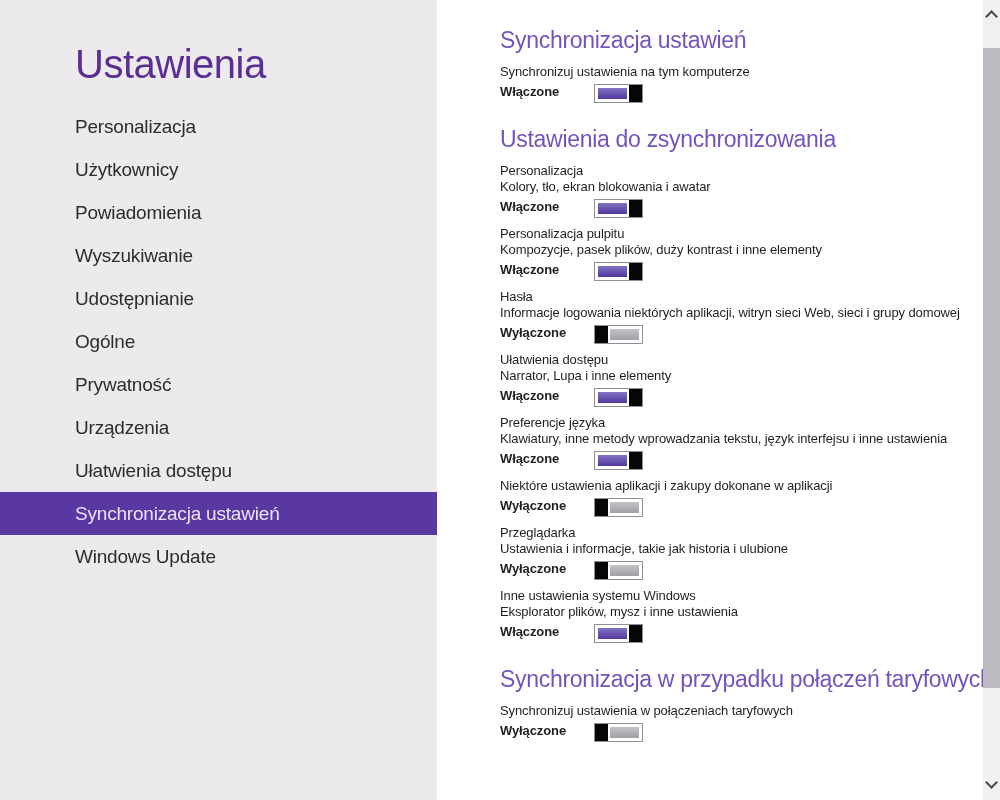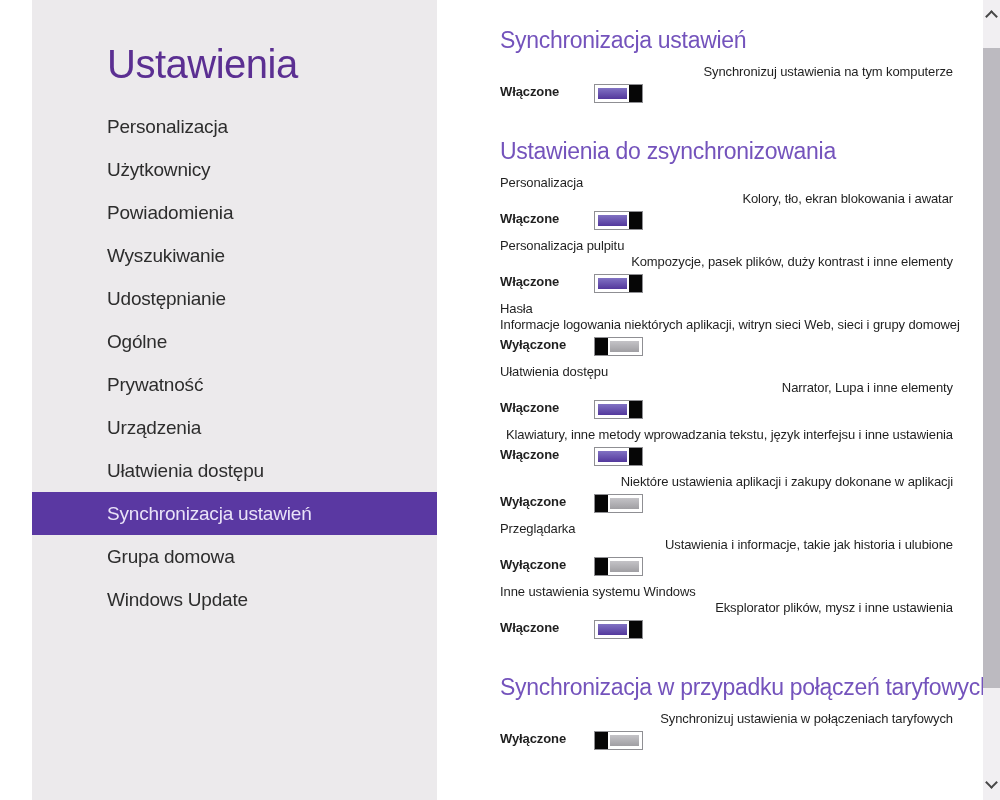--- a/index.html
+++ b/index.html
@@ -1,37 +1,37 @@
 <!DOCTYPE html>
 <html style="--sidebar_bg: #eceaec; --title_color: #5b2f92; --heading_color: #7453bc; --selected_bg: #5a38a2; --selected_text: #eae3f8; --item_text: #2d2d2d; --body_text: #1f1f1f; --toggle_border: #8f8f93; --toggle_on_top: #8172c3; --toggle_on_bottom: #53389c; --toggle_off_top: #c4c3c7; --toggle_off_bottom: #a09fa3; --handle: #060606; --track: #f1eff2; --thumb: #bcbac0; --chev: #474747;"><head>
 <meta charset="utf-8">
 <style>
   html,body{margin:0;padding:0;}
   body{font-family:"Liberation Sans","DejaVu Sans",sans-serif;background:#fff;}
   #screen{position:relative;width:1000px;height:800px;overflow:hidden;background:#fff;}
 
   
-  .sidebar{position:absolute;left:0;top:0;bottom:0;width:513px;background:var(--sidebar_bg);margin-left:32px;}
+  .sidebar{position:absolute;left:0;top:0;bottom:0;width:513px;background:var(--sidebar_bg);}
   .app-title{margin:40px 0 0 75px;font-size:40px;font-weight:300;line-height:48px;
              color:var(--title_color);letter-spacing:-0.5px;}
   .nav{margin-top:17px;}
   .nav-item{height:43px;line-height:43px;padding-left:75px;font-size:19px;
             color:var(--item_text);letter-spacing:-0.2px;cursor:pointer;white-space:nowrap;}
   .nav-item.selected{background:var(--selected_bg);color:var(--selected_text);}
 
   
   .content{position:absolute;left:437px;top:0;right:17px;bottom:0;background:#fff;
            padding:26px 30px 0 63px;box-sizing:border-box;}
   .section-heading{margin:0 0 10px;font-size:23px;font-weight:400;line-height:28px;
                    color:var(--heading_color);letter-spacing:-0.3px;white-space:nowrap;}
-  .section-heading.later{margin-top:34px;}
+  .section-heading.later{margin-top:22px;}
   .setting{margin-bottom:8px;}
   .setting-title{font-size:13px;line-height:16px;color:var(--body_text);letter-spacing:-0.1px;white-space:nowrap;}
   .setting-desc{font-size:13px;line-height:16px;color:var(--body_text);letter-spacing:-0.1px;
-                margin-bottom:4px;white-space:nowrap;text-align:right;}
+                margin-bottom:4px;white-space:nowrap;}
   .status-row{display:flex;align-items:flex-start;height:19px;}
   .status-label{display:inline-block;width:94px;font-size:13px;font-weight:bold;
                 color:var(--body_text);letter-spacing:-0.1px;}
 
   
   .toggle{position:relative;display:inline-block;width:47px;height:17px;background:#fff;
           border:1px solid var(--toggle_border);box-sizing:content-box;cursor:pointer;}
   .toggle .fill{position:absolute;top:3px;bottom:3px;}
   .toggle.on  .fill{left:3px;right:15px;background:linear-gradient(var(--toggle_on_top),var(--toggle_on_bottom));}
   .toggle.off .fill{left:15px;right:3px;background:linear-gradient(var(--toggle_off_top),var(--toggle_off_bottom));}
@@ -61,21 +61,20 @@
         <div class="nav-item">Personalizacja</div>
         <div class="nav-item">Użytkownicy</div>
         <div class="nav-item">Powiadomienia</div>
         <div class="nav-item">Wyszukiwanie</div>
         <div class="nav-item">Udostępnianie</div>
         <div class="nav-item">Ogólne</div>
         <div class="nav-item">Prywatność</div>
         <div class="nav-item">Urządzenia</div>
         <div class="nav-item">Ułatwienia dostępu</div>
         <div class="nav-item selected">Synchronizacja ustawień</div>
-        <div class="nav-item">Grupa domowa</div>
         <div class="nav-item">Windows Update</div>
       </nav>
   </aside>
 
   <main class="content">
       <h2 class="section-heading">Synchronizacja ustawień</h2>
       <div class="setting">
         <div class="setting-desc">Synchronizuj ustawienia na tym komputerze</div>
         <div class="status-row">
           <span class="status-label">Włączone</span>
@@ -124,20 +123,21 @@
         <div class="setting-desc">Narrator, Lupa i inne elementy</div>
         <div class="status-row">
           <span class="status-label">Włączone</span>
           <span class="toggle on">
             <span class="fill"></span>
             <span class="handle"></span>
           </span>
         </div>
       </div>
       <div class="setting">
+        <div class="setting-title">Preferencje języka</div>
         <div class="setting-desc">Klawiatury, inne metody wprowadzania tekstu, język interfejsu i inne ustawienia</div>
         <div class="status-row">
           <span class="status-label">Włączone</span>
           <span class="toggle on">
             <span class="fill"></span>
             <span class="handle"></span>
           </span>
         </div>
       </div>
       <div class="setting">

